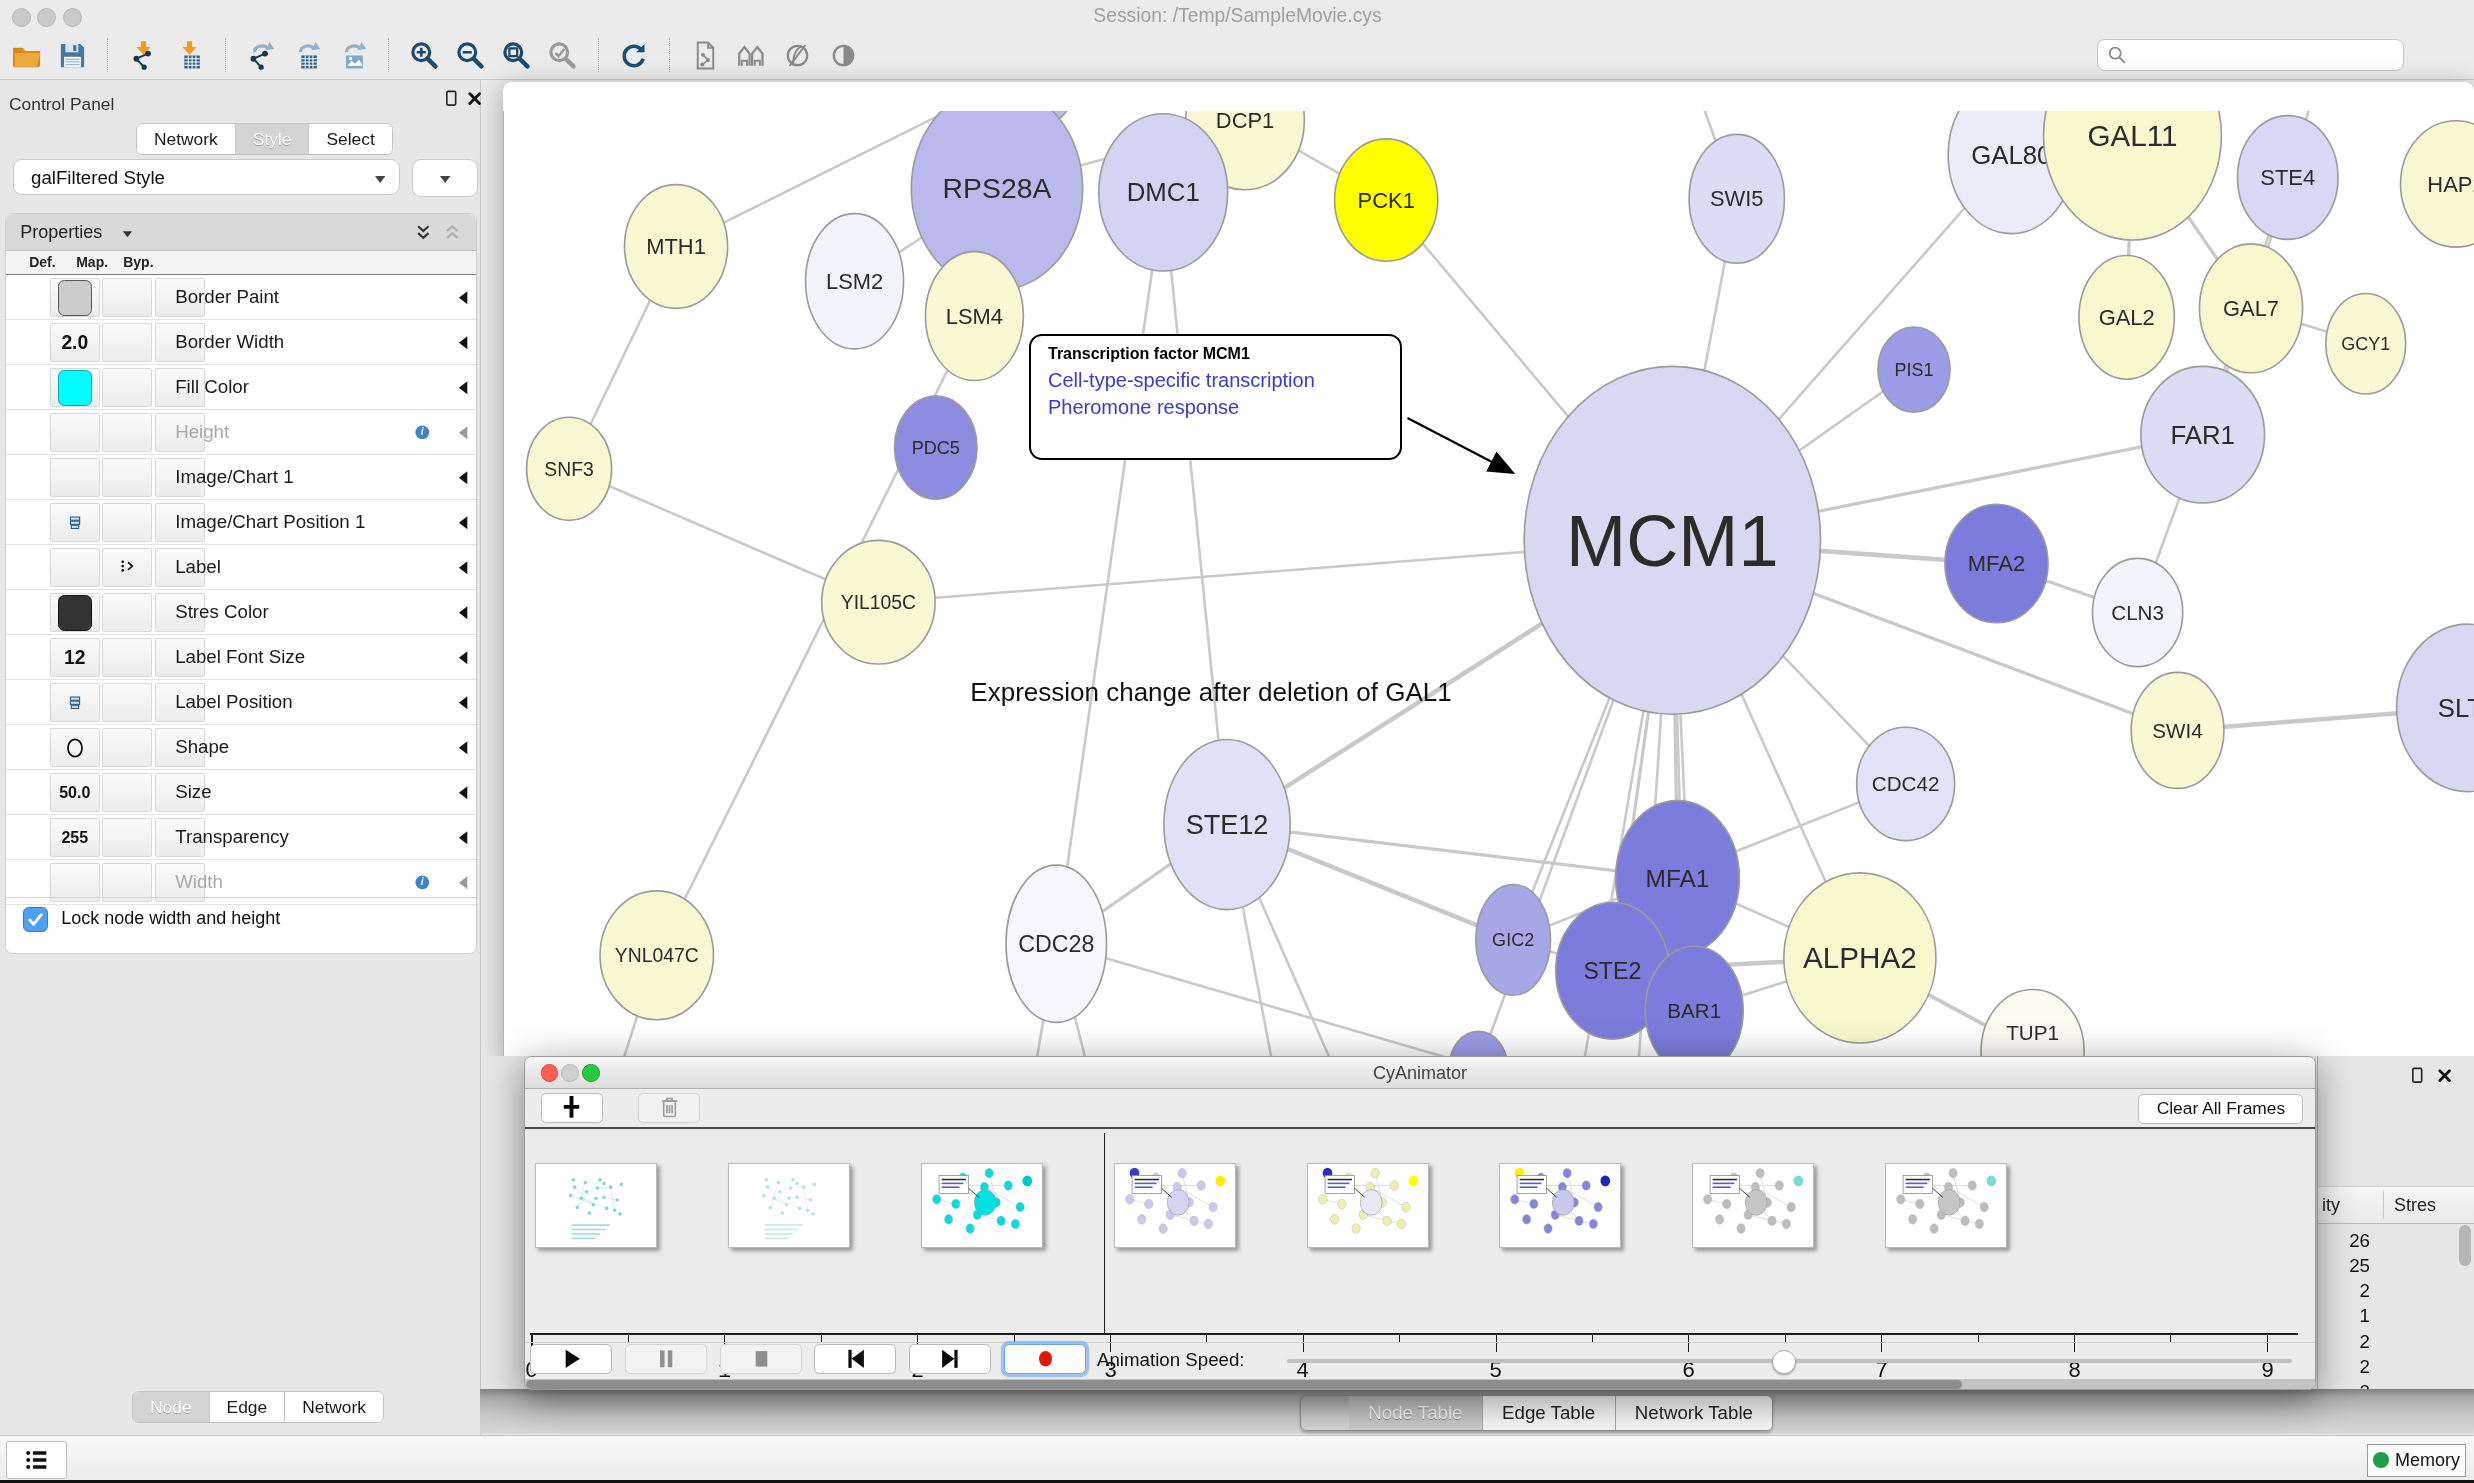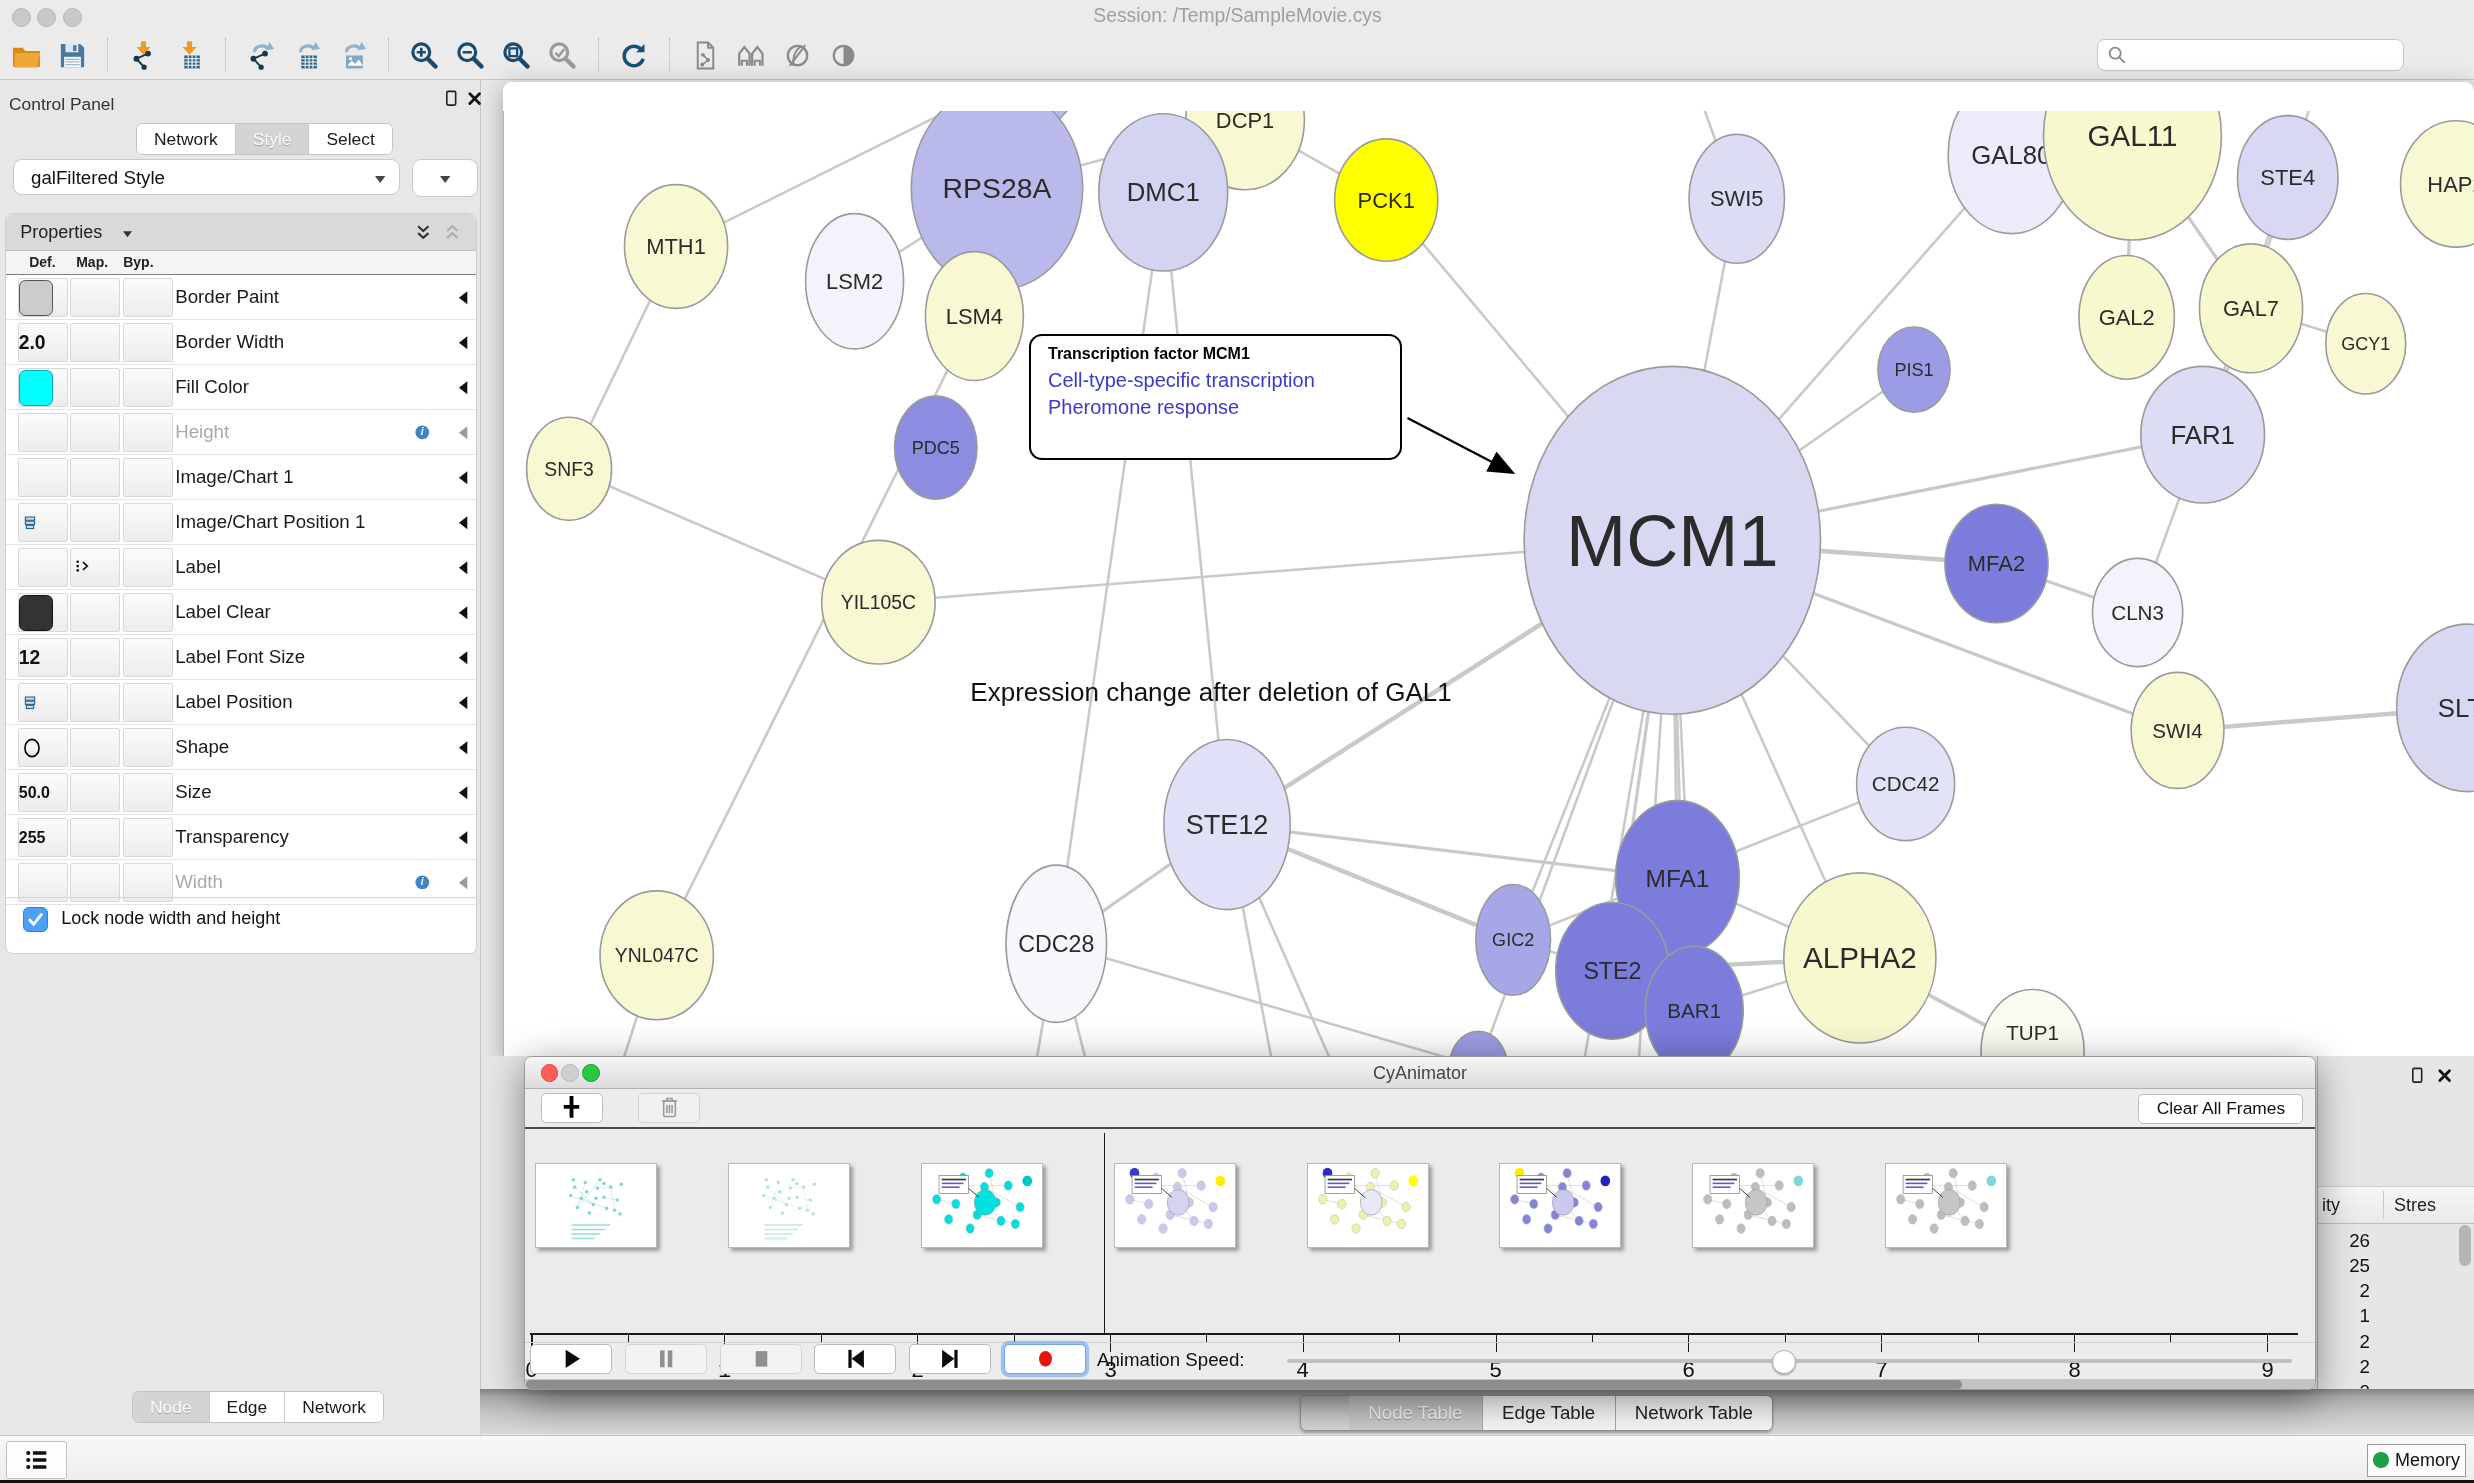--- a/index.html
+++ b/index.html
@@ -17,21 +17,21 @@
   #search-box input{border:none;outline:none;font-size:18px;flex:1;background:transparent;font-family:"Liberation Sans",sans-serif;}
   #control-panel{left:0;top:80px;width:480px;height:1355px;background:#e7e7e7;border-right:0.6px solid #c6c6c6;}
   .seg{display:flex;height:30px;border:0.6px solid #c2c2c2;border-radius:6.4px;overflow:hidden;background:#fff;}
   .seg > div{padding:0 17px;line-height:30px;font-size:17.4px;color:#1a1a1a;border-right:0.6px solid #c9c9c9;background:#fff;}
   .seg > div:last-child{border-right:none;}
   .seg > div.sel{background:#d4d4d4;color:#fdfdfd;text-shadow:0 0.6px 0.6px rgba(0,0,0,.25);}
   #props-box{left:5.2px;top:133px;width:470px;height:739px;background:#fff;border:0.6px solid #cfcfcf;border-radius:7.7px;}
   #props-header{left:0;top:0;width:100%;height:37px;background:#d9d9d9;border-bottom:0.6px solid #c0c0c0;border-radius:7px 7px 0 0;box-sizing:border-box;}
   #props-cols{left:0;top:37px;width:100%;height:23px;background:#f4f4f4;border-bottom:1.3px solid #7d7d7d;font-size:14px;font-weight:bold;color:#222;}
   .prow{position:relative;height:44px;border-bottom:0.6px solid #e3e3e3;}
-  .pcell{position:absolute;top:3.2px;width:48px;height:37px;background:linear-gradient(#fbfbfb,#ececec);border:0.6px solid #d8d8d8;border-radius:1.9px;display:flex;align-items:center;}
+  .pcell{position:absolute;top:3.2px;width:48px;height:37px;background:linear-gradient(#fbfbfb,#ececec);border:0.6px solid #d8d8d8;border-radius:1.9px;display:flex;align-items:center;justify-content:center;margin-left:32px;}
   .plabel{position:absolute;left:169px;top:0;line-height:44px;font-size:18.7px;color:#1a1a1a;}
   .plabel.dis{color:#a9a9a9;}
   .parrow{position:absolute;right:7.7px;top:15px;width:11.6px;height:15.5px;}
   .pinfo{position:absolute;left:406px;top:12.2px;width:20.6px;height:20.6px;}
   .pval{font-weight:bold;font-size:19.3px;color:#111;}
   .pval.small{font-size:16px;}
   .swatch{width:34px;height:36px;border-radius:6.4px;box-sizing:border-box;}
   #lock-row{position:absolute;left:0;top:683px;width:100%;height:41px;border-top:0.6px solid #d5d5d5;}
   #lock-box{position:absolute;left:17px;top:9px;width:23px;height:23px;border-radius:5.8px;background:#4da0f5;border:0.6px solid #2d7fd6;}
   #lock-label{position:absolute;left:55px;line-height:41px;font-size:18px;color:#111;}
@@ -377,21 +377,21 @@
           <svg class="parrow" viewBox="0 0 18 24">
             <polygon points="16,2 3,12 16,22" fill="#111"></polygon>
           </svg>
         </div>
         <div class="prow">
           <div class="pcell" style="left:11.6px">
             <div class="swatch" style="background:#333333;border:1.3px solid #111111"></div>
           </div>
           <div class="pcell" style="left:64px"></div>
           <div class="pcell" style="left:117px"></div>
-          <span class="plabel">Label Clear</span>
+          <span class="plabel">Stres Color</span>
           <svg class="parrow" viewBox="0 0 18 24">
             <polygon points="16,2 3,12 16,22" fill="#111"></polygon>
           </svg>
         </div>
         <div class="prow">
           <div class="pcell" style="left:11.6px">
             <span class="pval">12</span>
           </div>
           <div class="pcell" style="left:64px"></div>
           <div class="pcell" style="left:117px"></div>

